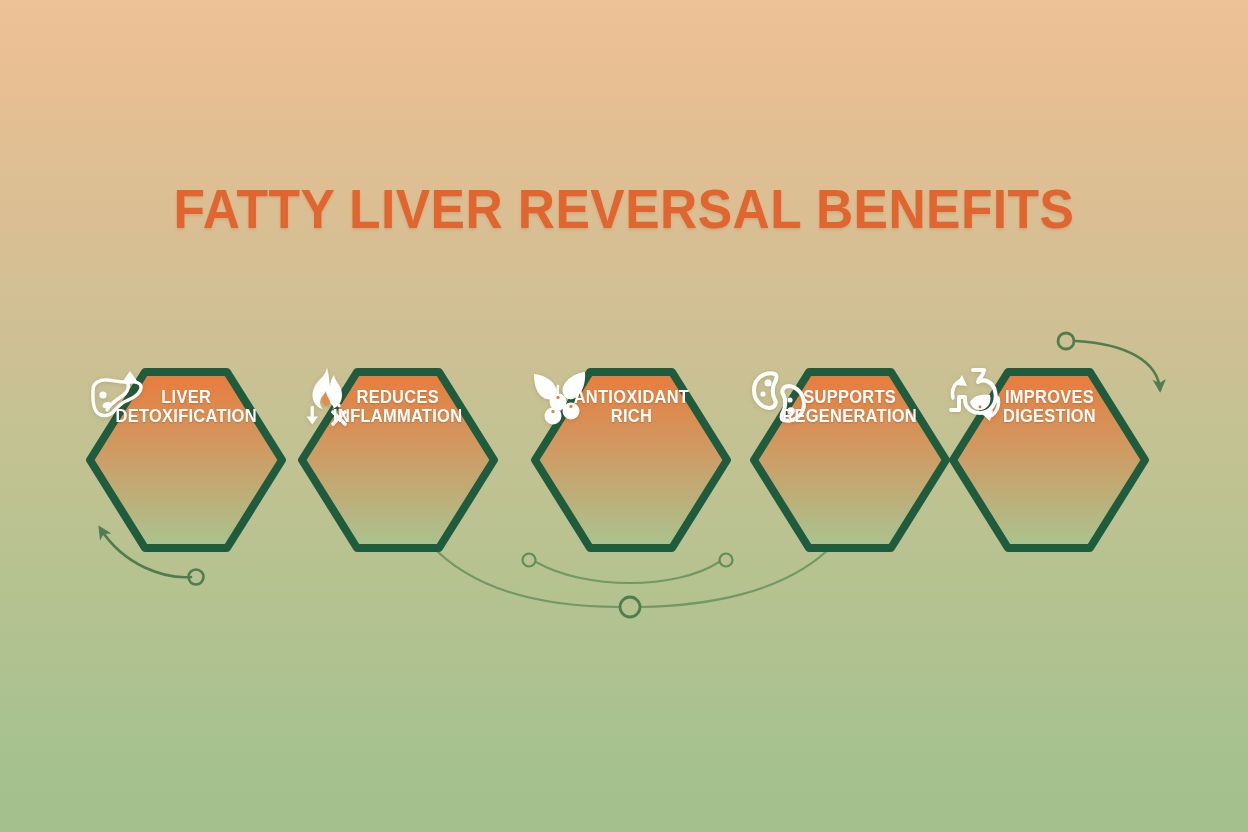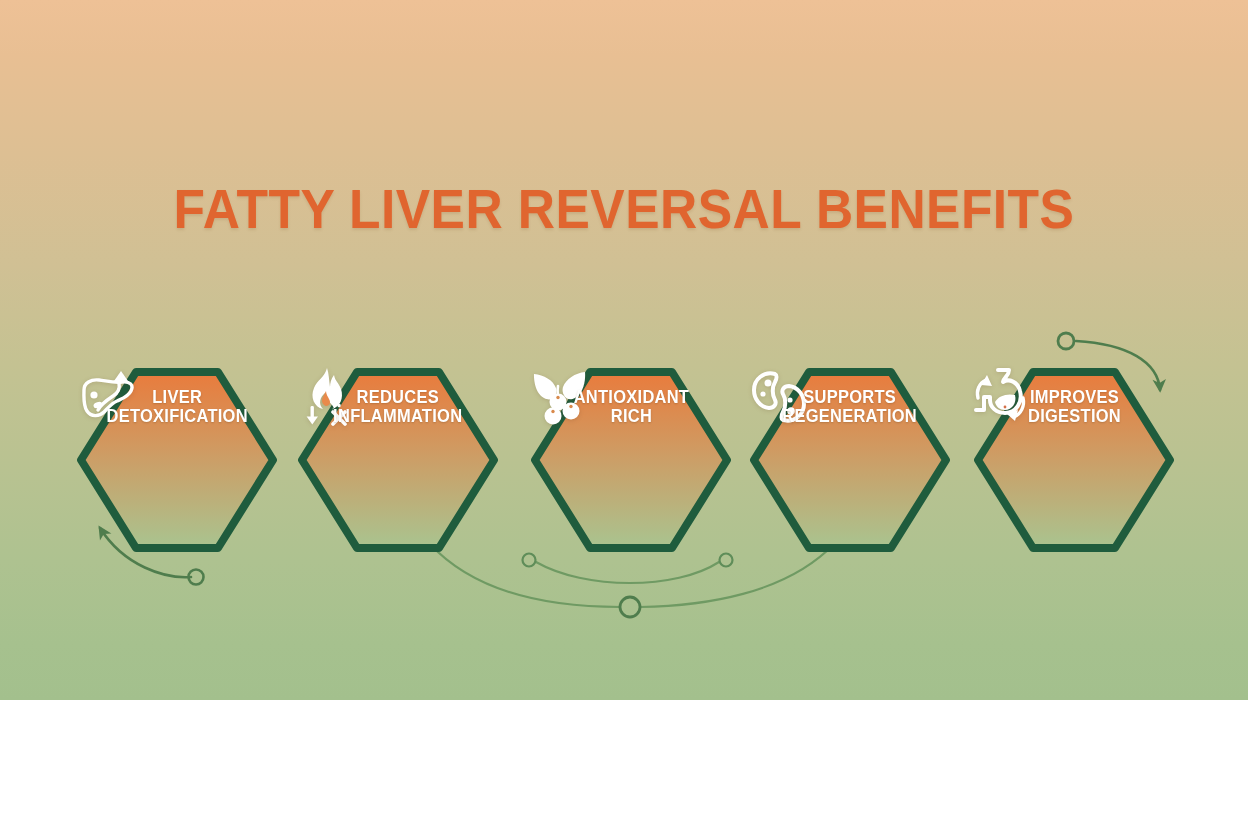--- a/index.html
+++ b/index.html
@@ -3,21 +3,21 @@
 <meta charset="utf-8">
 <style>
   * { margin:0; padding:0; box-sizing:border-box; }
   html, body {
     width:1248px; height:832px;
     overflow:hidden;
     font-family:"Liberation Sans", sans-serif;
   }
   #stage {
     position:relative;
-    width:1248px; height:700px;
+    width:1248px; height:832px;
     background:linear-gradient(180deg,
       #eec196 0%,
       #e8bf93 8%,
       #ddbf93 22%,
       #d0c094 38%,
       #c4c292 52%,
       #b9c291 66%,
       #aec290 80%,
       #a6c18e 92%,
       #a3c08d 100%);
@@ -120,21 +120,21 @@
     </g>
 
     <g>
       <path d="M1076,341 C1128,344 1158,362 1160,390" fill="none" stroke="#4f7d4d" stroke-width="2.6" stroke-linecap="round" marker-end="url(#arrowhead)"></path>
       <circle cx="1066" cy="341" r="8" fill="none" stroke="#4f7d4d" stroke-width="2.8"></circle>
     </g>
   </svg>
 
   <div id="hex-row">
 
-    <div class="hex" style="left:74px;">
+    <div class="hex" style="left:83px;">
       <svg width="206" height="188" viewBox="0 0 206 188">
         <defs>
           <linearGradient id="hg1" x1="0" y1="0" x2="0" y2="1">
             <stop offset="0%" stop-color="#e97b3c"></stop>
             <stop offset="45%" stop-color="#cf9b63"></stop>
             <stop offset="100%" stop-color="#a9c490"></stop>
           </linearGradient>
         </defs>
         <path d="M62,6 L144,6 L199,94 L144,182 L62,182 L7,94 Z" fill="url(#hg1)" stroke="#1f5c3d" stroke-width="8" stroke-linejoin="round"></path>
       </svg>
@@ -238,21 +238,21 @@
           <circle cx="25" cy="50" r="8.5" fill="#ffffff"></circle>
           <circle cx="30" cy="31.5" r="1.7" fill="#d98a4c"></circle>
           <circle cx="43" cy="40.5" r="1.7" fill="#d98a4c"></circle>
           <circle cx="25" cy="45.5" r="1.7" fill="#d98a4c"></circle>
         </svg>
         <div class="hex-label">ANTIOXIDANT
 RICH</div>
       </div>
     </div>
 
-    <div class="hex" style="left:971px;">
+    <div class="hex" style="left:946px;">
       <svg width="206" height="188" viewBox="0 0 206 188">
         <defs>
           <linearGradient id="hg5" x1="0" y1="0" x2="0" y2="1">
             <stop offset="0%" stop-color="#e97b3c"></stop>
             <stop offset="45%" stop-color="#cf9b63"></stop>
             <stop offset="100%" stop-color="#a9c490"></stop>
           </linearGradient>
         </defs>
         <path d="M62,6 L144,6 L199,94 L144,182 L62,182 L7,94 Z" fill="url(#hg5)" stroke="#1f5c3d" stroke-width="8" stroke-linejoin="round"></path>
       </svg>

